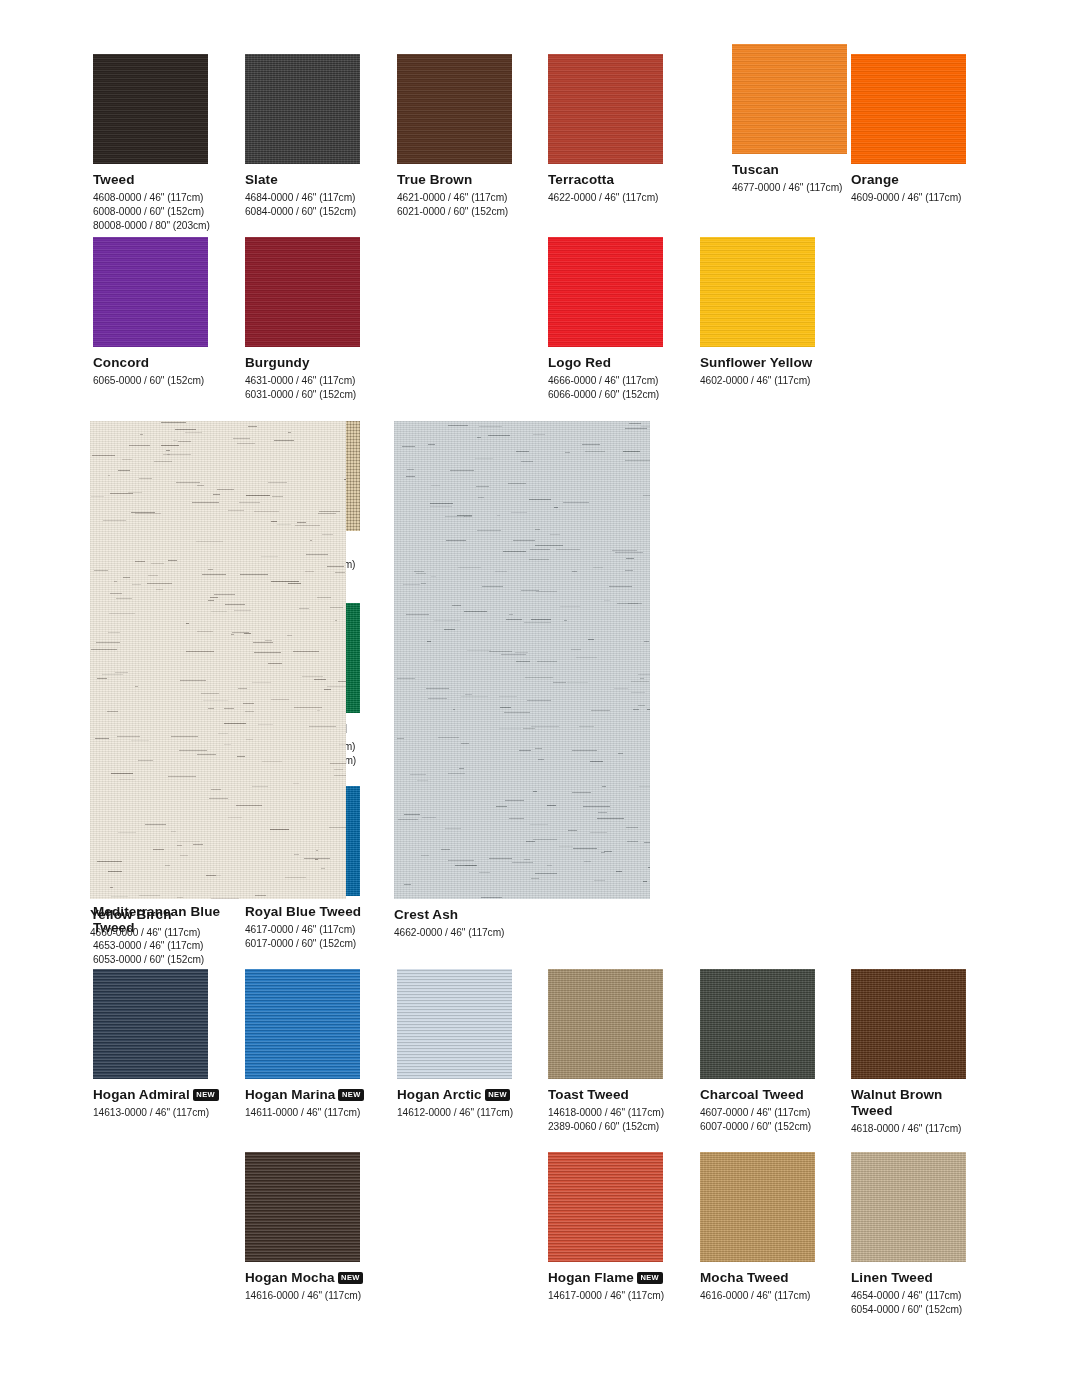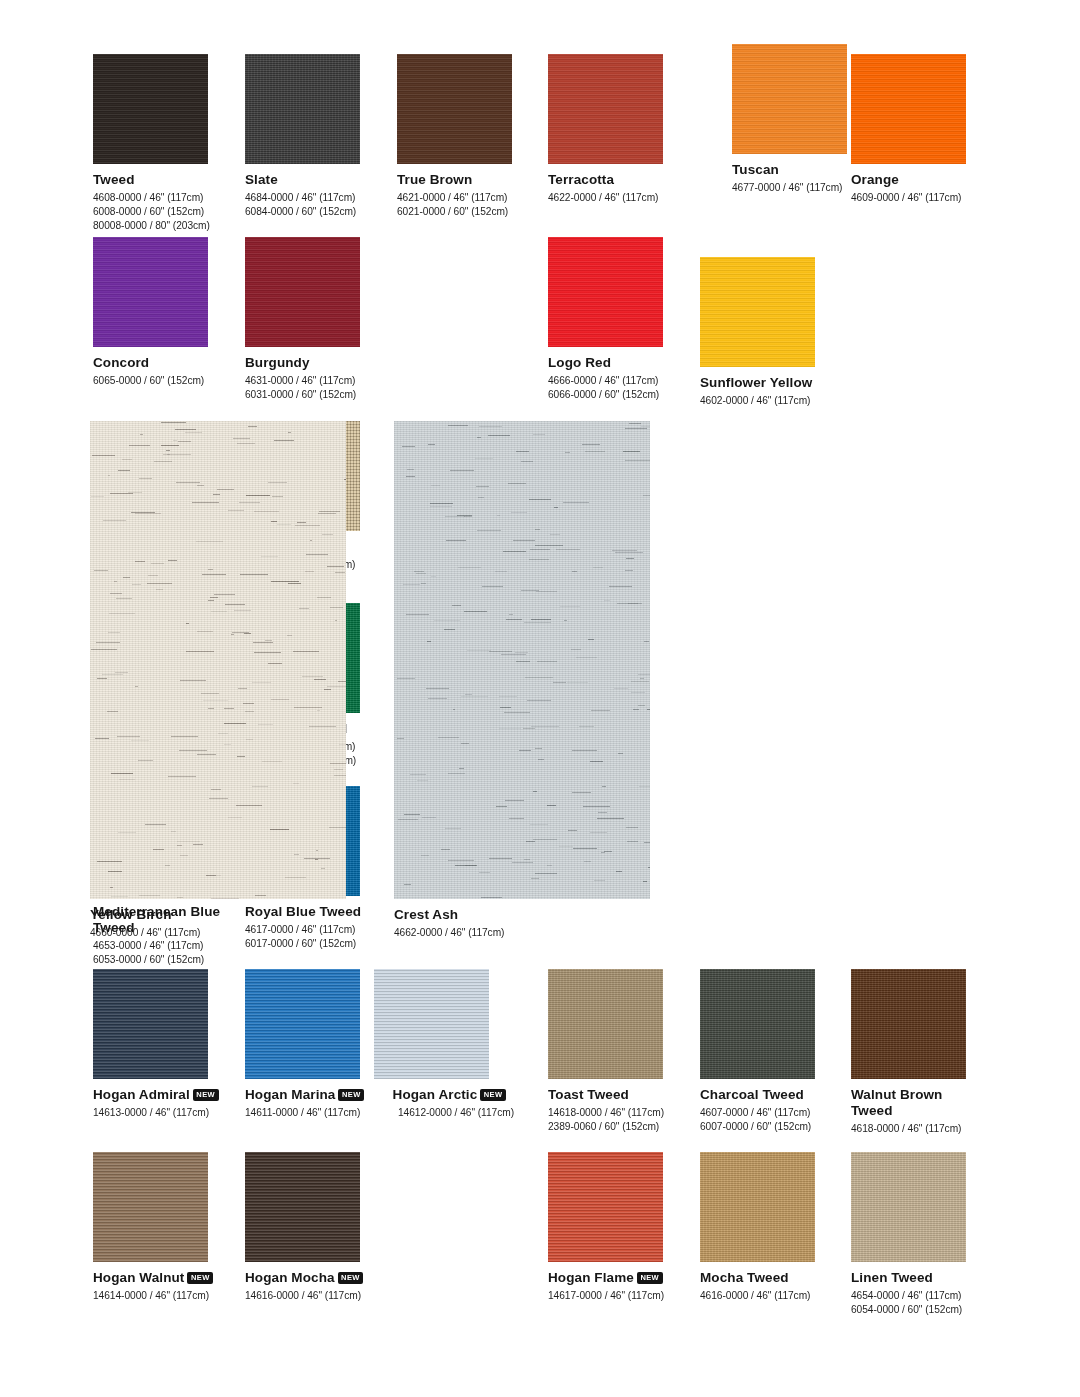--- a/index.html
+++ b/index.html
@@ -246,21 +246,21 @@
       </div>
     </div>
     <div class="card narrow" style="left: 548px; top: 237px;">
       <div class="swatch tex-rib" style="background-color: rgb(236, 28, 36);"></div>
       <div class="name"><span>Logo Red</span></div>
       <div class="codes">
         <div>4666-0000 / 46" (117cm)</div>
         <div>6066-0000 / 60" (152cm)</div>
       </div>
     </div>
-    <div class="card narrow" style="left: 700px; top: 237px; margin-top: 20px;">
+    <div class="card narrow" style="left: 700px; top: 237px;">
       <div class="swatch tex-rib" style="background-color: rgb(251, 192, 21);"></div>
       <div class="name"><span>Sunflower Yellow</span></div>
       <div class="codes">
         <div>4602-0000 / 46" (117cm)</div>
       </div>
     </div>
     <div class="card narrow" style="left: 93px; top: 421px;">
       <div class="swatch tex-basket" style="background-color: rgb(166, 138, 95);"></div>
       <div class="name"><span>Tresco Birch</span></div>
       <div class="codes">
@@ -313,21 +313,21 @@
         <div>14613-0000 / 46" (117cm)</div>
       </div>
     </div>
     <div class="card narrow" style="left: 245px; top: 969px;">
       <div class="swatch tex-rib-fine" style="background-color: rgb(30, 115, 189);"></div>
       <div class="name"><span>Hogan Marina</span><span class="badge">NEW</span></div>
       <div class="codes">
         <div>14611-0000 / 46" (117cm)</div>
       </div>
     </div>
-    <div class="card narrow" style="left: 374px; top: 969px; text-align: right;">
+    <div class="card narrow" style="left: 397px; top: 969px;">
       <div class="swatch tex-rib-fine" style="background-color: rgb(204, 215, 226);"></div>
       <div class="name"><span>Hogan Arctic</span><span class="badge">NEW</span></div>
       <div class="codes">
         <div>14612-0000 / 46" (117cm)</div>
       </div>
     </div>
     <div class="card narrow" style="left: 548px; top: 969px;">
       <div class="swatch tex-tweed" style="background-color: rgb(168, 146, 112);"></div>
       <div class="name"><span>Toast Tweed</span></div>
       <div class="codes">
@@ -341,27 +341,20 @@
       <div class="codes">
         <div>4607-0000 / 46" (117cm)</div>
         <div>6007-0000 / 60" (152cm)</div>
       </div>
     </div>
     <div class="card narrow" style="left: 851px; top: 969px;">
       <div class="swatch tex-tweed" style="background-color: rgb(91, 51, 24);"></div>
       <div class="name"><span>Walnut Brown Tweed</span></div>
       <div class="codes">
         <div>4618-0000 / 46" (117cm)</div>
-      </div>
-    </div>
-    <div class="card narrow" style="left: 93px; top: 1152px;">
-      <div class="swatch tex-rib-fine" style="background-color: rgb(140, 112, 86);"></div>
-      <div class="name"><span>Hogan Walnut</span><span class="badge">NEW</span></div>
-      <div class="codes">
-        <div>14614-0000 / 46" (117cm)</div>
       </div>
     </div>
     <div class="card narrow" style="left: 245px; top: 1152px;">
       <div class="swatch tex-rib-fine" style="background-color: rgb(61, 46, 38);"></div>
       <div class="name"><span>Hogan Mocha</span><span class="badge">NEW</span></div>
       <div class="codes">
         <div>14616-0000 / 46" (117cm)</div>
       </div>
     </div>
     <div class="card narrow" style="left: 548px; top: 1152px;">

